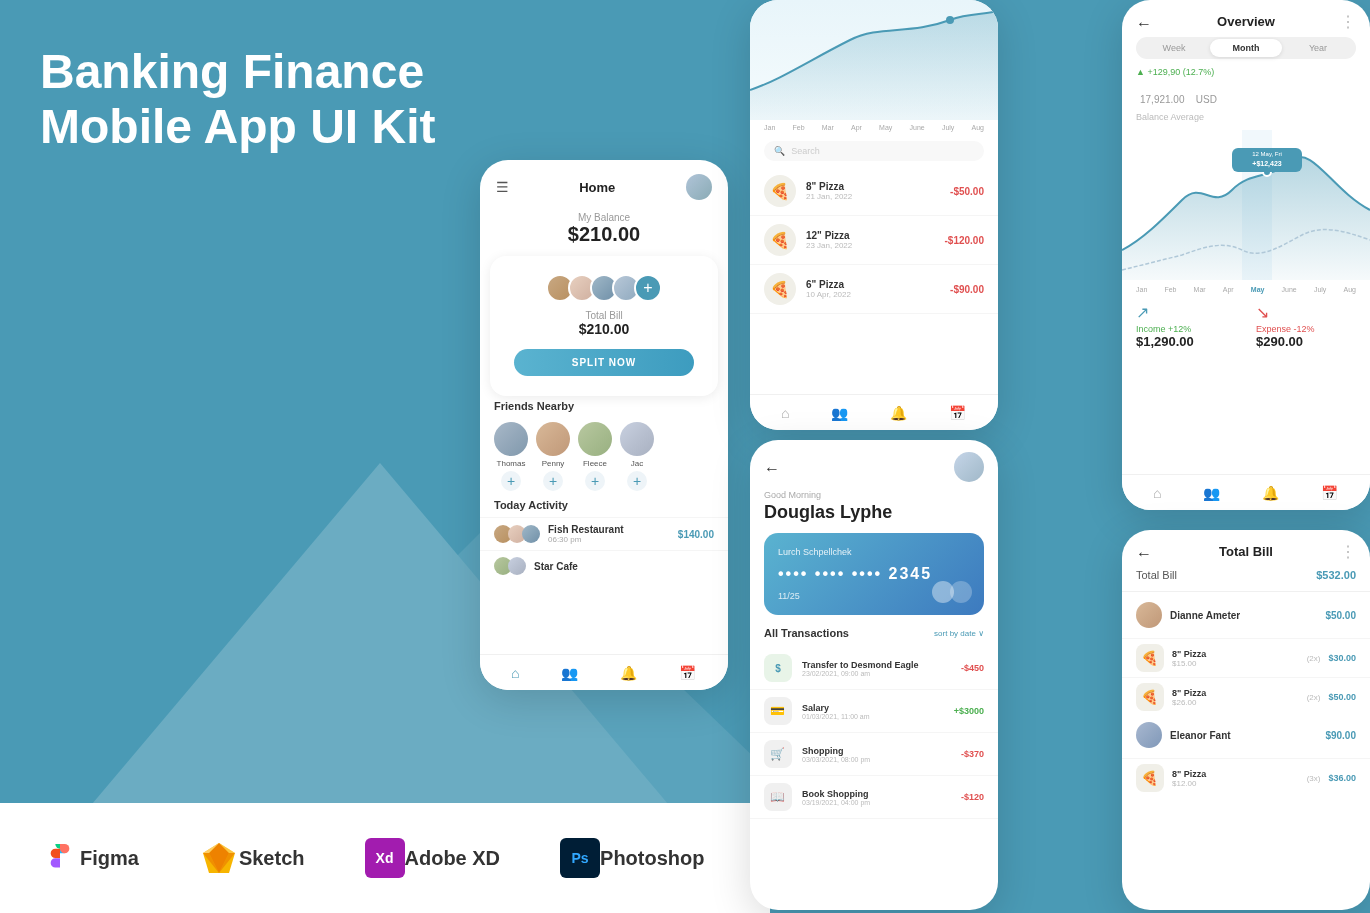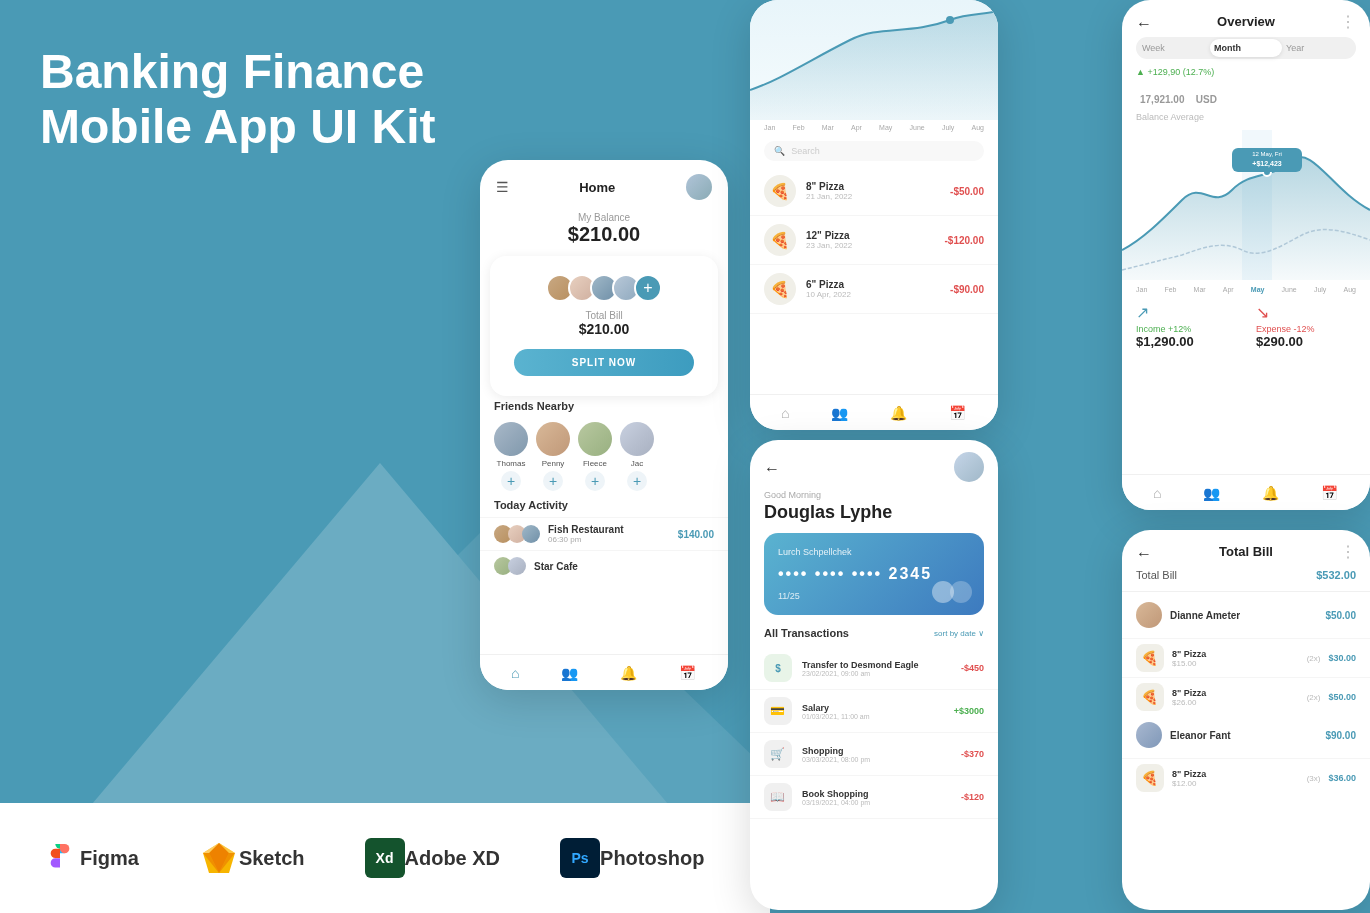--- a/index.html
+++ b/index.html
@@ -60,21 +60,21 @@
       justify-content: center;
       font-size: 22px;
     }
     .tool-label {
       font-size: 20px;
       font-weight: 600;
       color: #333;
     }
     .figma-icon { background: white; }
     .sketch-icon { background: white; }
-    .xd-icon { background: #14532d; color: white; font-size: 14px; font-weight: 800; border-radius: 6px; }
+    .xd-icon { background: #a21caf; color: white; font-size: 14px; font-weight: 800; border-radius: 6px; }
     .ps-icon { background: #001e36; color: #31a8ff; font-size: 14px; font-weight: 800; border-radius: 6px; }
 
     
     .screens-area {
       position: absolute;
       top: 0;
       left: 470px;
       right: 0;
       bottom: 0;
     }
@@ -292,41 +292,41 @@
     .p3-title { font-size: 13px; font-weight: 600; color: #222; }
     .p3-tabs {
       display: flex;
       margin: 0 14px 8px;
       background: #f0f0f0;
       border-radius: 12px;
       padding: 2px;
     }
     .p3-tab {
       flex: 1;
-      text-align: left;
+      text-align: center;
       font-size: 9px;
       padding: 4px;
       border-radius: 10px;
       color: #999;
     }
     .p3-tab.active {
       background: white;
       color: #333;
       font-weight: 600;
       box-shadow: 0 1px 4px rgba(0,0,0,0.1);
     }
     .p3-growth {
       padding: 0 14px 2px;
       font-size: 9px;
       color: #4caf50;
     }
     .p3-amount {
       padding: 0 14px 2px;
       font-size: 26px;
-      font-weight: 700;
+      font-weight: 400;
       color: #222;
     }
     .p3-amount span { font-size: 10px; color: #999; margin-left: 4px; }
     .p3-sub { padding: 0 14px 8px; font-size: 9px; color: #bbb; }
     .p3-chart-area {
       height: 150px;
       position: relative;
       margin: 0 0 4px;
       overflow: visible;
     }

